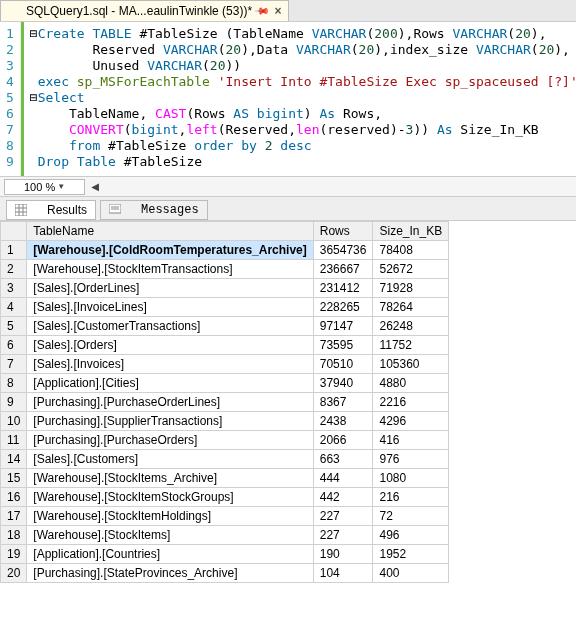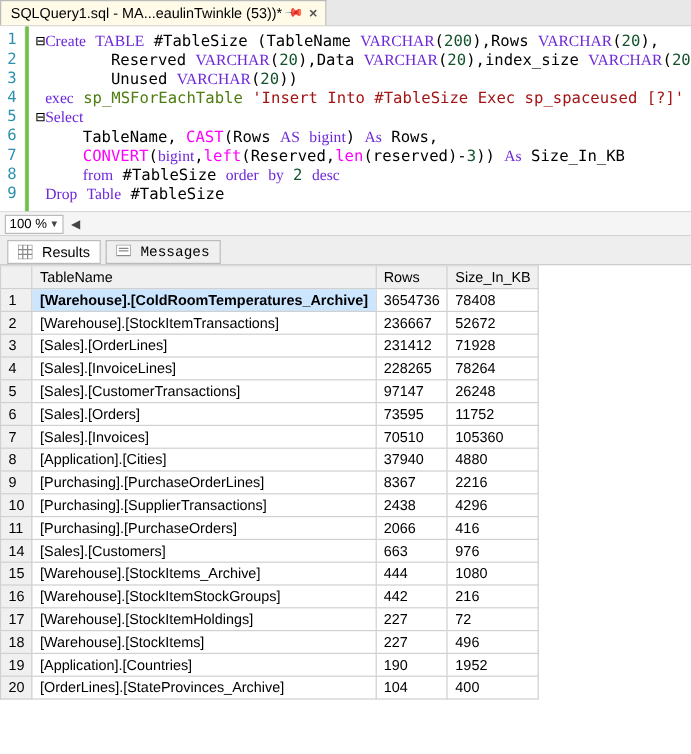--- a/index.html
+++ b/index.html
@@ -18,21 +18,21 @@
     display: flex;
     background: #e8e8e8;
     border-bottom: 1px solid #ccc;
     height: 22px;
     align-items: flex-end;
   }
   .tab {
     background: #fffbe8;
     border: 1px solid #bbb;
     border-bottom: none;
-    padding: 2px 6px 2px 8px;
+    padding: 2px 6px 2px 25px;
     display: flex;
     align-items: center;
     height: 100%;
     font-size: 12px;
     text-align: right;
   }
   .pin { color: #0078d7; margin-left: 4px; font-size: 10px; transform: rotate(45deg);}
   .close-x { margin-left: 6px; color: #555; font-weight: bold; font-size: 12px; cursor: pointer;}
   .editor {
     display: flex;
@@ -60,53 +60,53 @@
     width: 3px;
     background: #6fbf44;
     margin-right: 2px;
   }
   .code {
     padding: 4px 4px;
     white-space: pre;
     overflow: hidden;
   }
   .code .row { height: 16px; line-height: 16px; }
-  .kw { color: #6d28d9; font-family: Liberation Serif, serif; }
+  .kw { color: #0369a1; }
   .fn { color: #ff00ff; }
   .str { color: #a31515; }
   .sys { color: #4d7c0f; }
   .num { color: #14532d; }
   .zoombar {
     height: 20px;
     border-bottom: 1px solid #ccc;
     display: flex;
     align-items: center;
     padding-left: 4px;
     background: #f5f5f5;
     font-size: 11px;
   }
-  .zoombar .dd { border: 1px solid #bbb; background:#fff; padding:1px 3px; display:flex; align-items:center; }
+  .zoombar .dd { border: 1px solid #bbb; background:#fff; padding:1px 19px; display:flex; align-items:center; }
   .zoombar .tri { font-size:8px; margin-left:2px; color:#444;}
   .zoombar .arrow { margin-left:6px; font-size:10px; color:#444;}
   .resulttabs {
     height: 24px;
     display: flex;
     align-items: flex-end;
     padding: 3px 4px 0 6px;
     background: #eee;
     border-bottom: 1px solid #ccc;
   }
   .rtab {
     border: 1px solid #bbb;
     background: #fff;
     padding: 2px 8px;
     margin-right: 4px;
     display: flex;
     align-items: center;
-    gap: 8px;
+    gap: 20px;
     font-size: 12px;
   }
   .rtab.inactive { background: #f0f0f0; font-family: Liberation Mono, monospace; }
   .ricon { width: 12px; height: 12px; display:inline-block; }
   .grid {
     flex: 1;
     overflow: auto;
   }
   table.results {
     border-collapse: collapse;
@@ -305,19 +305,19 @@
           <td>496</td>
         </tr>
         <tr>
           <td class="rownum">19</td>
           <td>[Application].[Countries]</td>
           <td>190</td>
           <td>1952</td>
         </tr>
         <tr>
           <td class="rownum">20</td>
-          <td>[OrderLines].[StateProvinces_Archive]</td>
+          <td>[Purchasing].[StateProvinces_Archive]</td>
           <td>104</td>
           <td>400</td>
         </tr>
       </tbody>
   </table>
 </div>
 
 </body></html>

